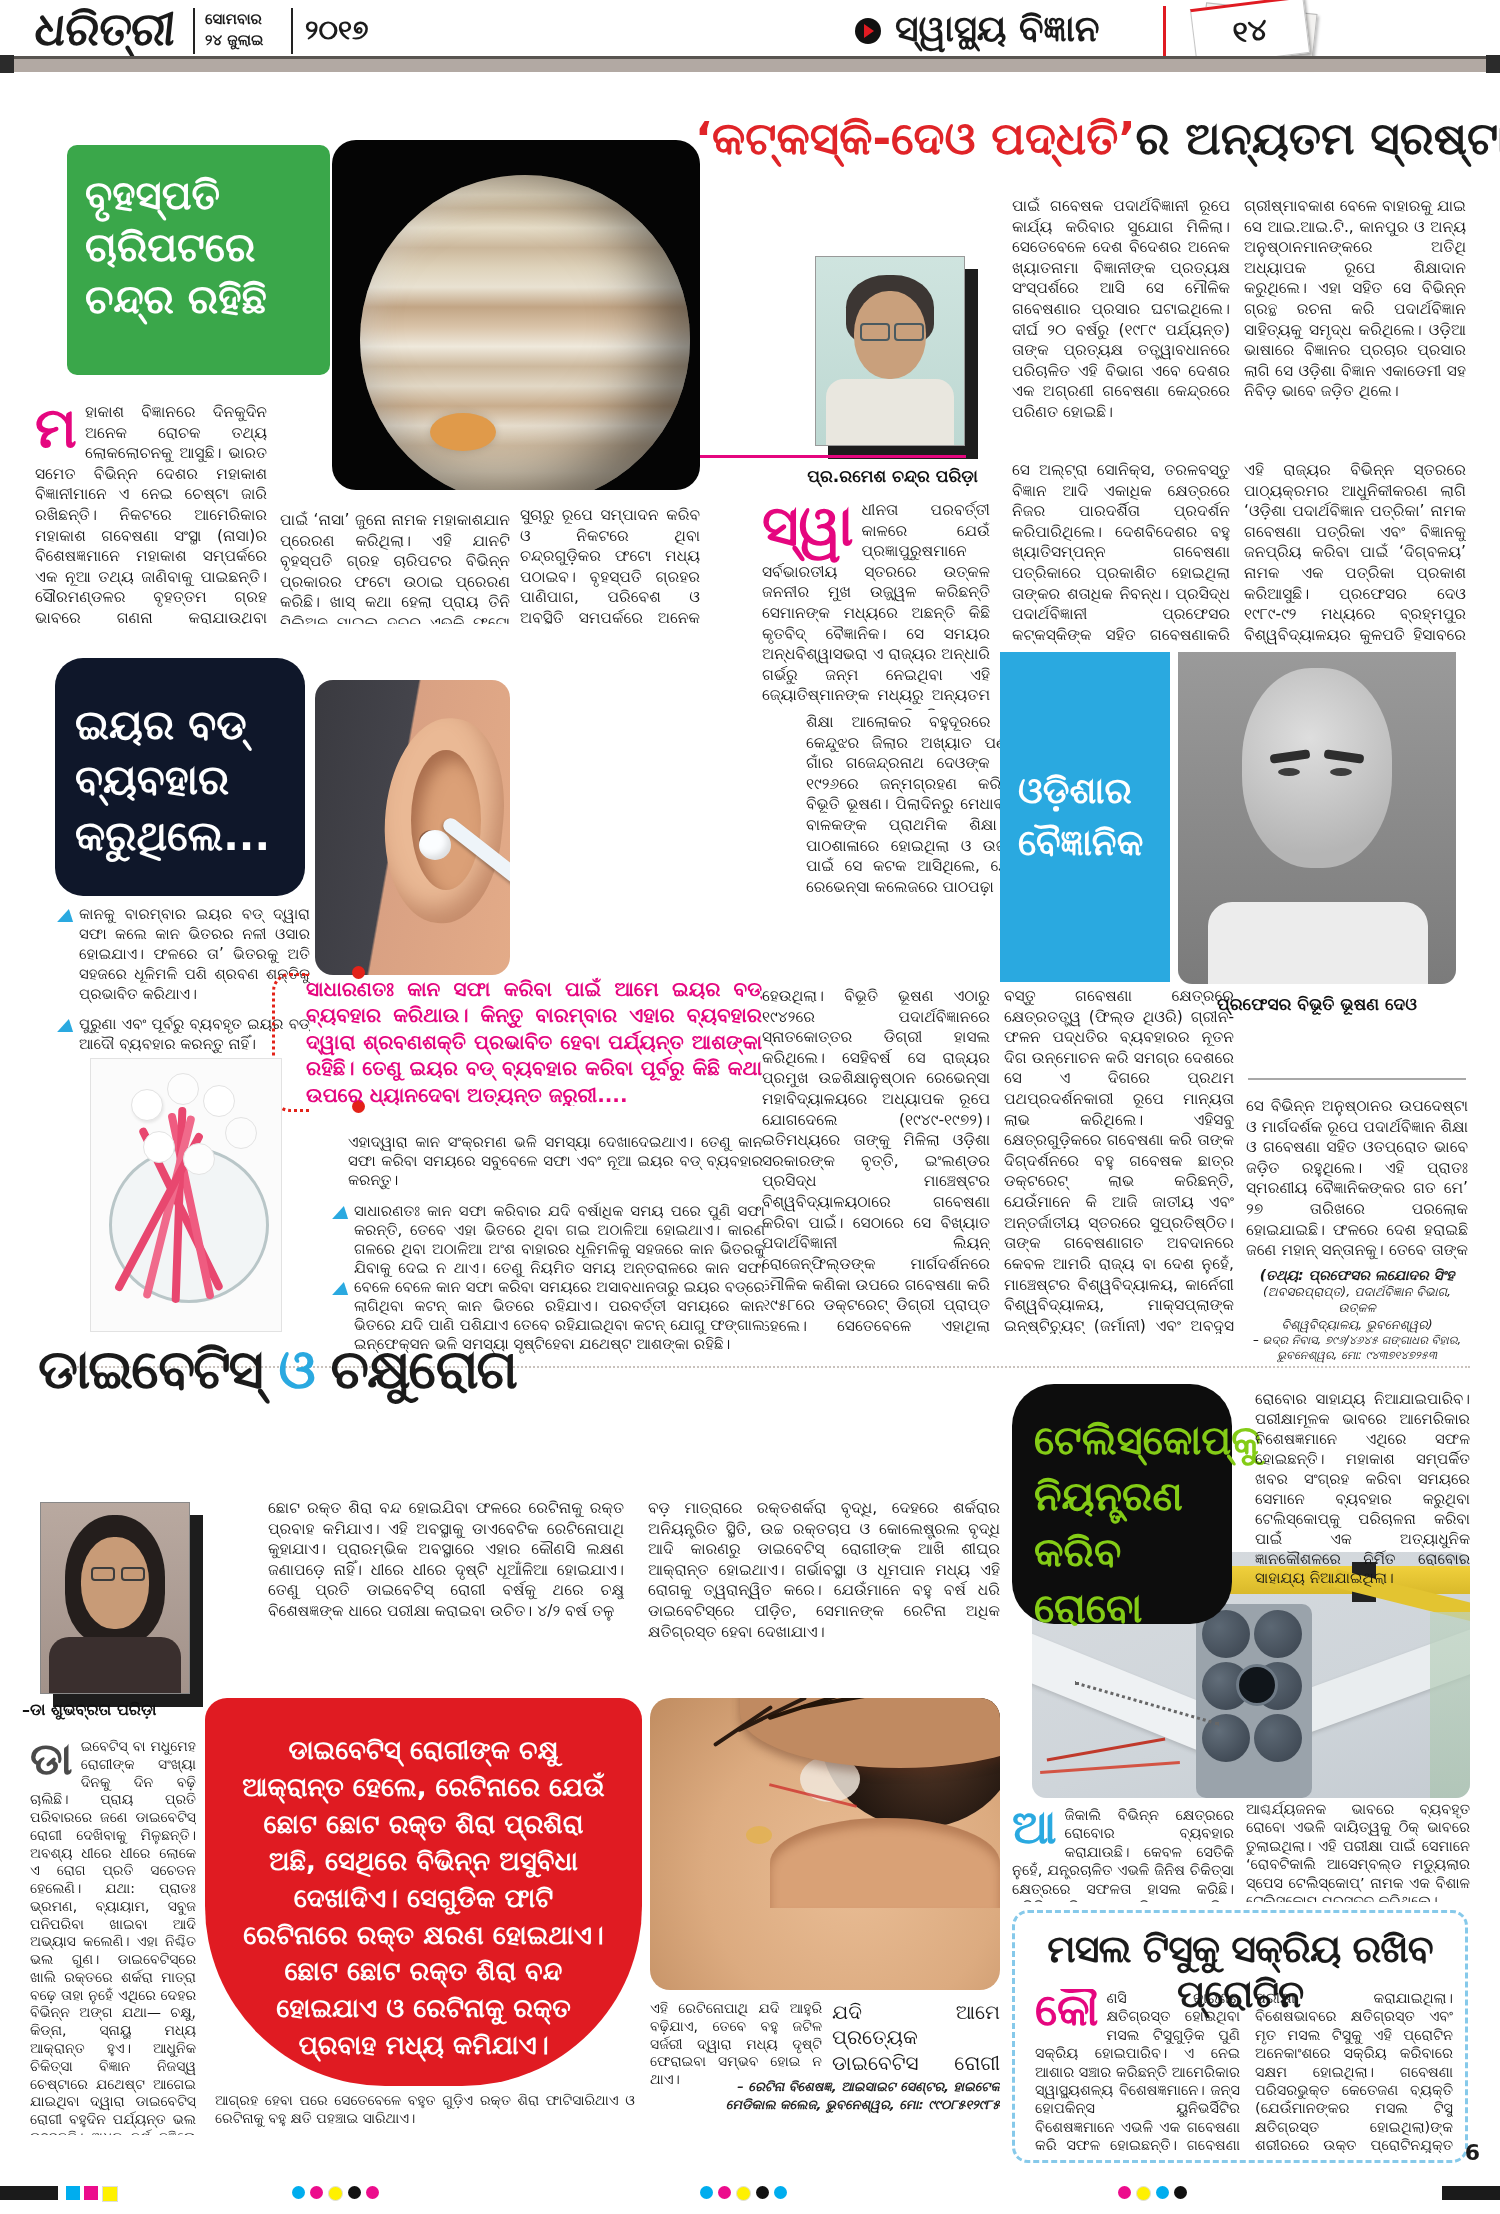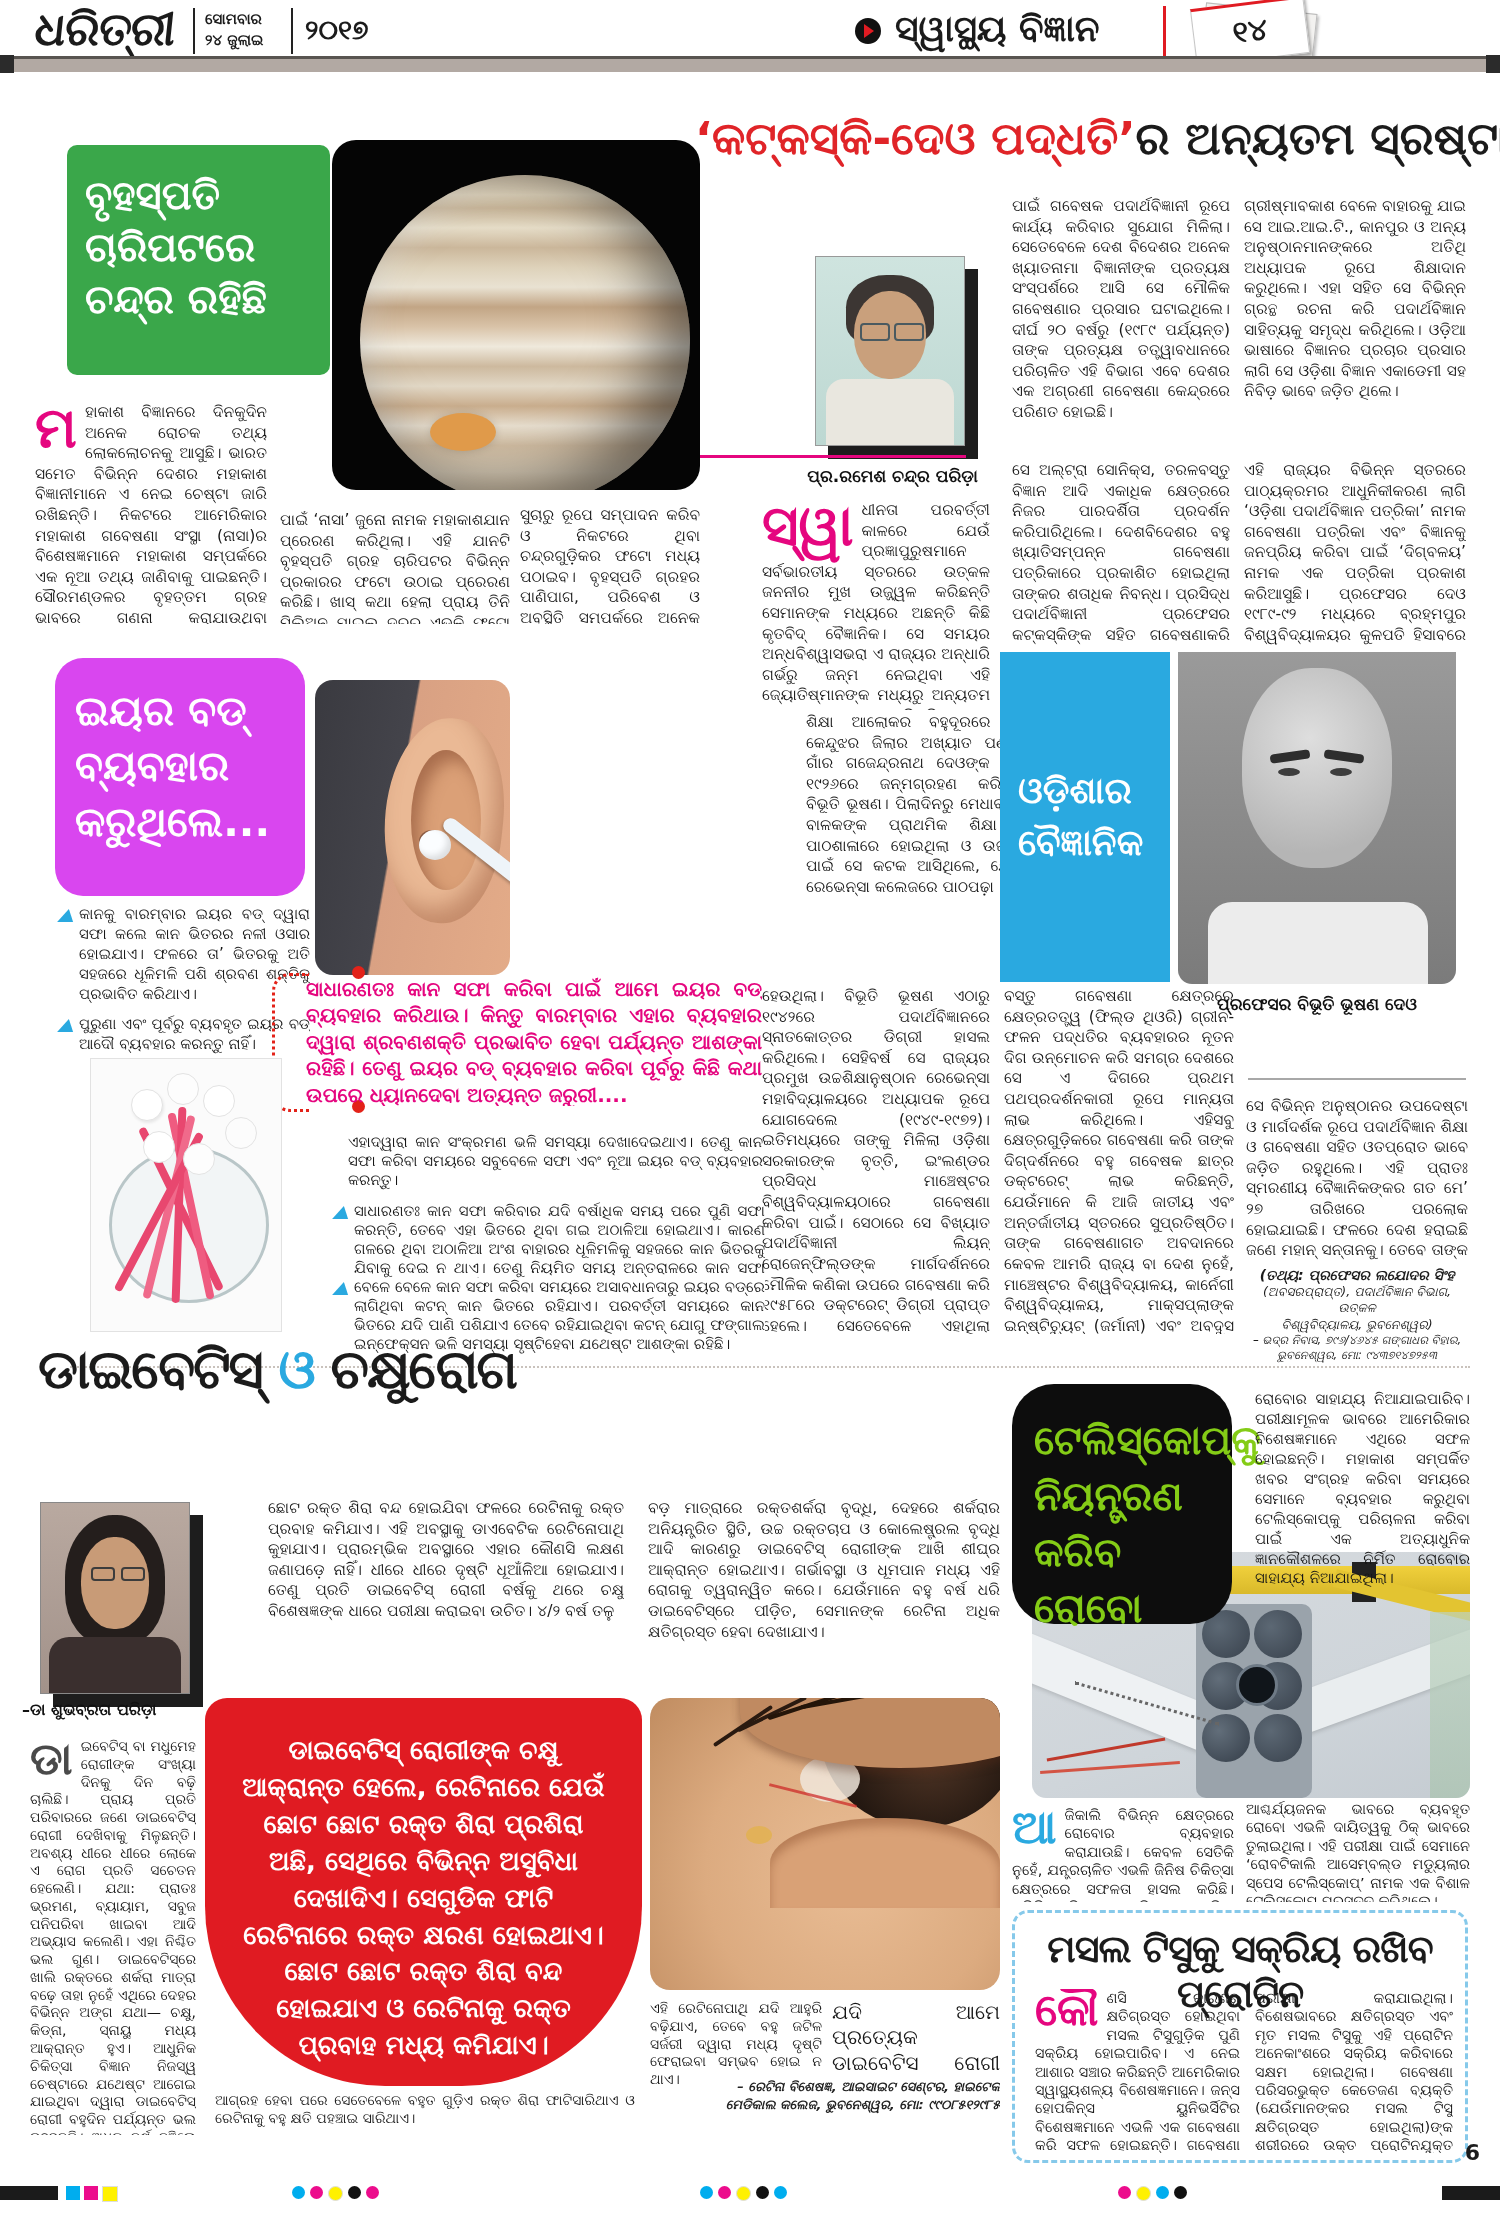--- a/index.html
+++ b/index.html
@@ -136,21 +136,21 @@
     <span>ସେ ବିଭିନ୍ନ ଅନୁଷ୍ଠାନର ଉପଦେଷ୍ଟା ଓ ମାର୍ଗଦର୍ଶକ ରୂପେ ପଦାର୍ଥବିଜ୍ଞାନ ଶିକ୍ଷା ଓ ଗବେଷଣା ସହିତ ଓତପ୍ରୋତ ଭାବେ ଜଡ଼ିତ ରହୁଥିଲେ। ଏହି ପ୍ରାତଃ ସ୍ମରଣୀୟ ବୈଜ୍ଞାନିକଙ୍କର ଗତ ମେ’ ୨୭ ତାରିଖରେ ପରଲୋକ ହୋଇଯାଇଛି। ଫଳରେ ଦେଶ ହରାଇଛି ଜଣେ ମହାନ୍ ସନ୍ତାନକୁ। ତେବେ ତାଙ୍କ କର୍ମମୟ ଜୀବନାଦର୍ଶ ବହୁବର୍ଷ ଧରି ଆଗାମୀ ପିଢ଼ିର ଛାତ୍ରଛାତ୍ର, ଶିକ୍ଷକ ଶିକ୍ଷିକା ଏବଂ ଯୁବ ବୈଜ୍ଞାନିକମାନଙ୍କୁ ପ୍ରେରଣା ଓ ଦିଗ୍‌ଦର୍ଶନ ଦେବ।</span>
   </div>
   <div class="abs ital" style="left:1246px;top:1266px;width:222px;text-align:center;font-size:14px;line-height:1.3;font-weight:700;">
     <div>(ତଥ୍ୟ: ପ୍ରଫେସର ଲଯୋଦର ସିଂହ</div>
     <div style="font-weight:400;font-size:12.5px;">(ଅବସରପ୍ରାପ୍ତ), ପଦାର୍ଥବିଜ୍ଞାନ ବିଭାଗ, ଉତ୍କଳ</div>
     <div style="font-weight:400;font-size:12.5px;">ବିଶ୍ୱବିଦ୍ୟାଳୟ, ଭୁବନେଶ୍ୱର)</div>
     <div style="font-weight:400;font-size:11.5px;">– ଭଦ୍ର ନିବାସ, ୭୯୬/୪୬୪୫ ଗଙ୍ଗାଧର ବିହାର,</div>
     <div style="font-weight:400;font-size:11.5px;">ଭୁବନେଶ୍ୱର, ମୋ: ୯୪୩୭୧୪୭୨୫୩</div>
   </div>
 
-  <div class="abs" style="left:55px;top:658px;width:250px;height:238px;background:#d946ef;border-radius:28px;padding:26px 20px;box-sizing:border-box;">
+  <div class="abs" style="left:55px;top:658px;width:250px;height:238px;background:#0f172a;border-radius:28px;padding:40px 20px;box-sizing:border-box;">
     <div class="boxtitle" style="font-size:41px;line-height:1.35;">ଇୟର ବଡ୍ ବ୍ୟବହାର କରୁଥିଲେ...</div>
   </div>
   <div class="abs clip" style="left:315px;top:680px;width:195px;height:295px;border-radius:18px;background:linear-gradient(100deg,#3a3a40 0%,#44444b 42%,#d9a183 43%,#e3ab88 100%);">
     <div class="abs" style="left:70px;top:38px;width:118px;height:205px;background:#eab995;border-radius:50% 50% 46% 54%;transform:rotate(6deg);box-shadow:inset -10px -14px 22px rgba(150,85,55,.45);"></div>
     <div class="abs" style="left:96px;top:70px;width:70px;height:140px;background:#dba077;border-radius:50%;box-shadow:inset 8px 10px 16px rgba(120,60,35,.5);"></div>
     <div class="abs" style="left:104px;top:150px;width:26px;height:22px;background:#8a5a42;border-radius:50%;"></div>
     <div class="abs" style="left:118px;top:168px;width:112px;height:15px;background:#eef4f9;border-radius:8px;transform:rotate(38deg);box-shadow:0 2px 3px rgba(0,0,0,.25);"></div>
     <div class="abs" style="left:104px;top:150px;width:32px;height:30px;background:#fbfdff;border-radius:50%;box-shadow:inset -4px -4px 6px rgba(0,0,0,.12);"></div>
   </div>
 

